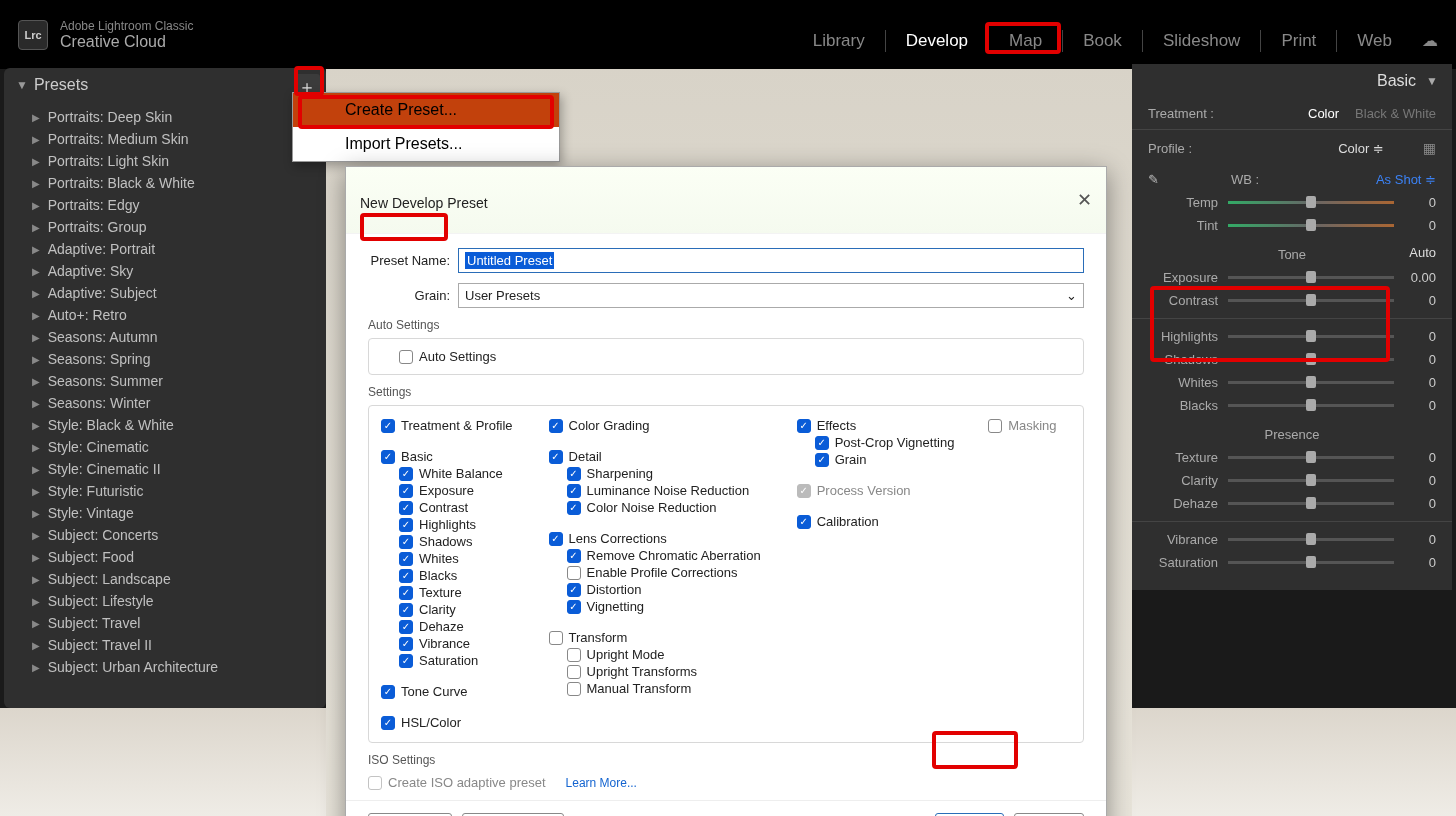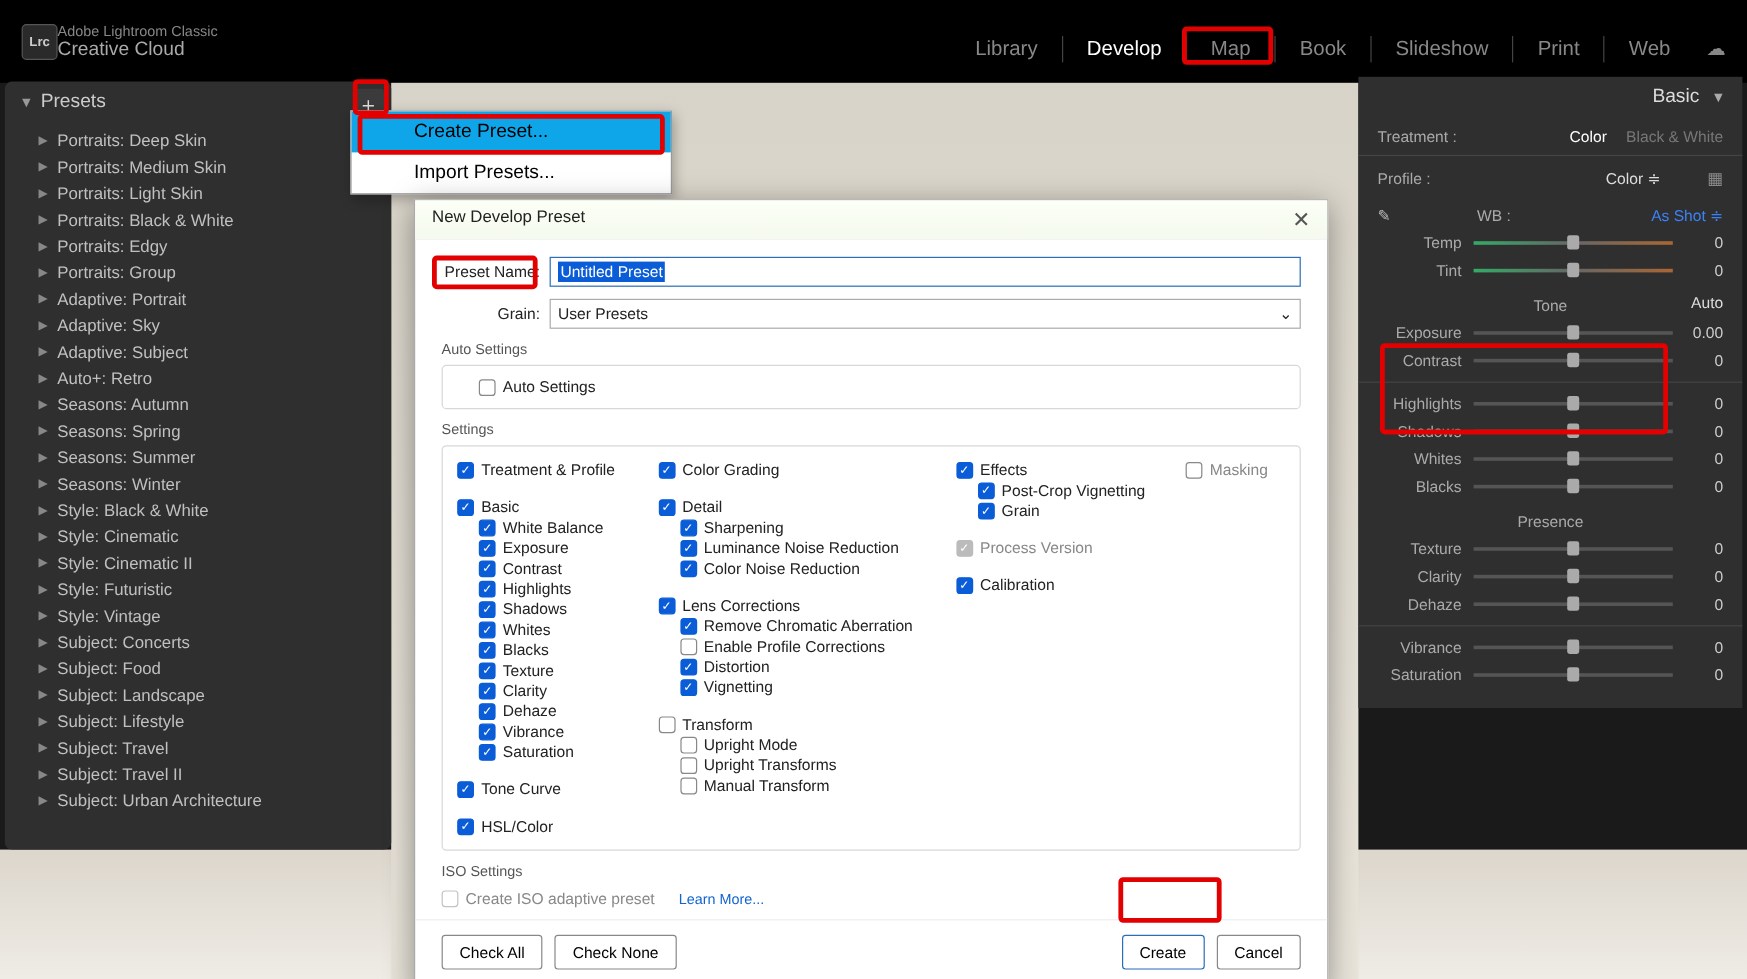--- a/index.html
+++ b/index.html
@@ -1,46 +1,46 @@
 <!DOCTYPE html>
 <html><head>
 <meta charset="utf-8">
 <style>
 * { margin: 0; padding: 0; box-sizing: border-box; font-family: "Segoe UI", Arial, sans-serif; }
 body { width: 1456px; height: 816px; background: #1a1a1a; overflow: hidden; position: relative; }
 
 
 .topbar { height: 69px; background: #000; display: flex; align-items: center; padding: 0 18px; }
 .app-icon { width: 30px; height: 30px; background: #2a2a2a; border-radius: 4px; display: flex; align-items: center; justify-content: center; color: #ccc; font-size: 11px; font-weight: bold; border: 1px solid #555; }
-.app-title-group { margin-left: 0; color: #888; }
+.app-title-group { margin-left: 12px; color: #888; }
 .app-title { font-size: 12px; }
 .app-subtitle { font-size: 16px; color: #aaa; }
 .modules { margin-left: auto; display: flex; gap: 18px; align-items: center; margin-top: 12px; }
 .module { color: #888; font-size: 17px; cursor: pointer; padding: 4px 2px; }
 .module.active { color: #fff; }
 .module-sep { width: 1px; height: 22px; background: #444; }
 .cloud-ico { color: #888; margin-left: 10px; }
 
 
 .presets-panel { position: absolute; left: 4px; top: 68px; width: 322px; height: 640px; background: #2f2f2f; border-radius: 6px; color: #ccc; }
 .presets-head { display: flex; align-items: center; padding: 8px 12px; font-size: 16px; color: #ccc; }
 .presets-head .tri { margin-right: 6px; color: #999; font-size: 12px; }
 .plus-btn { position: absolute; right: 6px; top: 6px; width: 26px; height: 26px; background: #3b3b3b; display: flex; align-items: center; justify-content: center; color: #ddd; font-size: 18px; border-radius: 3px; }
 .preset-list { padding: 4px 0; }
 .preset-item { display: flex; align-items: center; padding: 3px 10px 3px 28px; font-size: 14px; color: #c0c0c0; }
 .preset-item .tri { margin-right: 8px; color: #888; font-size: 10px; }
 
 
 .ctx-menu { position: absolute; left: 292px; top: 92px; width: 268px; background: #fff; border: 1px solid #999; box-shadow: 2px 4px 10px rgba(0,0,0,0.3); }
 .ctx-item { padding: 8px 52px; font-size: 16px; color: #000; }
-.ctx-item.hi { background: #0ea5e9; }
+.ctx-item.hi { background: #c2410c; }
 
 
 .dialog { position: absolute; left: 345px; top: 166px; width: 762px; background: #fff; border: 1px solid #aaa; box-shadow: 0 6px 24px rgba(0,0,0,0.4); font-size: 13px; color: #222; }
-.dlg-head { display: flex; align-items: flex-start; padding: 5px 14px; border-bottom: 1px solid #f3f3f3; background: linear-gradient(#fbfff5,#f5faef); }
+.dlg-head { display: flex; align-items: flex-end; padding: 22px 14px; border-bottom: 1px solid #f3f3f3; background: linear-gradient(#fbfff5,#f5faef); }
 .dlg-title { font-size: 14px; }
 .dlg-close { margin-left: auto; font-size: 18px; color: #555; cursor: pointer; }
 .dlg-body { padding: 14px 22px 10px; }
 .form-row { display: flex; align-items: center; margin-bottom: 10px; }
 .form-label { width: 82px; text-align: right; margin-right: 8px; font-size: 13px; }
 .form-input { flex: 1; border: 1px solid #2a6db8; padding: 4px 6px; font-size: 13px; background: #fff; }
 .form-input .sel { background: #0a5cd7; color: #fff; padding: 1px 2px; }
 .form-select { flex: 1; border: 1px solid #aaa; padding: 4px 6px; font-size: 13px; display: flex; justify-content: space-between; align-items: center; gap: 16px; }
 .section-label { font-size: 12px; color: #555; margin: 10px 0 6px; }
 .group-box { border: 1px solid #d8d8d8; border-radius: 4px; padding: 10px 12px; }

